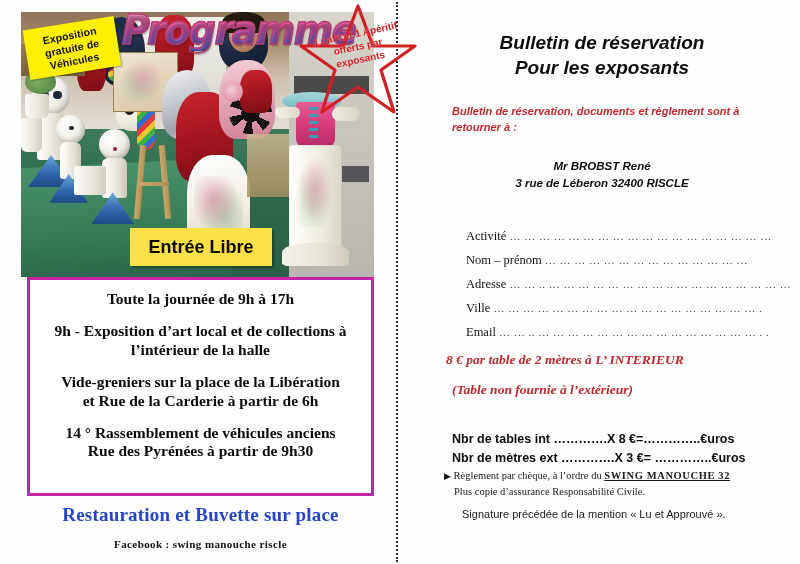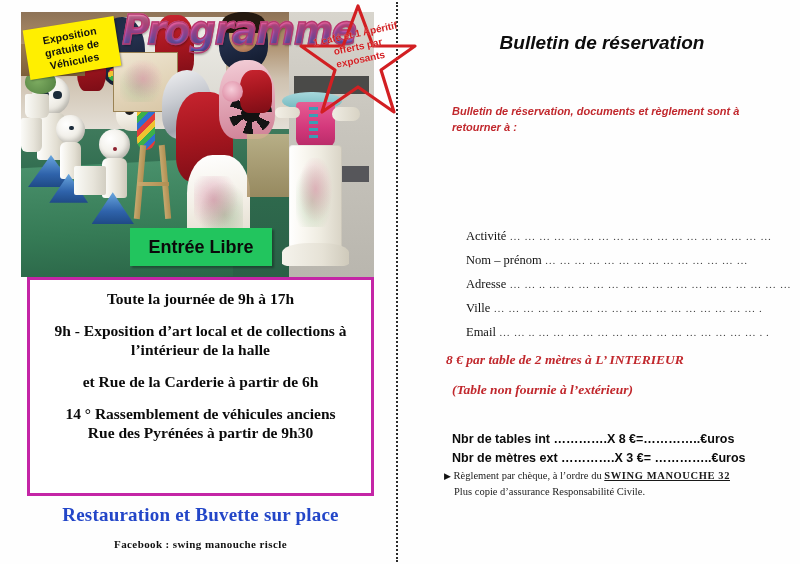--- a/index.html
+++ b/index.html
@@ -233,21 +233,21 @@
     text-shadow: 0 0 1px rgba(255,255,255,.6);
   }
 
   
   .entree-libre {
     position: absolute;
     left: 130px;
     top: 228px;
     width: 142px;
     height: 38px;
-    background: #22c55e;
+    background: #fde047;
     box-shadow: 2px 2px 2px rgba(0,0,0,.3);
     display: flex; align-items: center; justify-content: center;
     z-index: 9;
   }
   .entree-libre span {
     font-family: "Liberation Sans", sans-serif;
     font-weight: bold;
     font-size: 18px;
     color: #0a0a0a;
   }
@@ -523,40 +523,46 @@
     <div class="entree-libre">
       <span>Entrée Libre</span>
     </div>
 
     <div class="program-box">
       <div class="pline big">Toute la journée de 9h à 17h</div>
       <div class="pgap"></div>
       <div class="pline big">9h - Exposition d’art local et de collections à</div>
       <div class="pline big">l’intérieur de la halle</div>
       <div class="pgap"></div>
+      <div class="pline big">Vide-greniers sur la place de la Libération</div>
       <div class="pline big">et Rue de la Carderie à partir de 6h</div>
       <div class="pgap"></div>
       <div class="pline big">14 ° Rassemblement de véhicules anciens</div>
       <div class="pline big">Rue des Pyrénées à partir de 9h30</div>
     </div>
 
     <div class="restauration">Restauration et Buvette sur place</div>
     <div class="facebook">Facebook :  swing manouche riscle</div>
   </div>
 
   <div class="divider"></div>
 
   <div class="right-col">
 
     <div class="r-title">
       <div>Bulletin de réservation</div>
+      <div>Pour les exposants</div>
     </div>
 
     <div class="r-sub">Bulletin de réservation, documents et règlement sont à retourner à :</div>
 
+    <div class="r-addr">
+      <div>Mr  BROBST René</div>
+      <div>3 rue de Léberon 32400 RISCLE</div>
+    </div>
 
 
     <div class="fields">
       <div class="field">
         <span>Activité</span>
         <span class="dots">… … … … … … … … … … … … … … … … … …</span>
       </div>
       <div class="field">
         <span>Nom  –  prénom</span>
         <span class="dots">… … … … … … … … … … … … … …</span>
@@ -587,15 +593,16 @@
 
     <div class="regl">
       <div>
         <span class="arrow">▶</span>
         <span>Règlement   par chèque, à l’ordre du</span>
         <span class="swing">SWING MANOUCHE 32</span>
       </div>
       <div style="padding-left:10px;">Plus copie d’assurance Responsabilité Civile.</div>
     </div>
 
+    <div class="signature">Signature précédée de la mention « Lu et Approuvé ».</div>
   </div>
 
 </div>
 
 </body></html>

